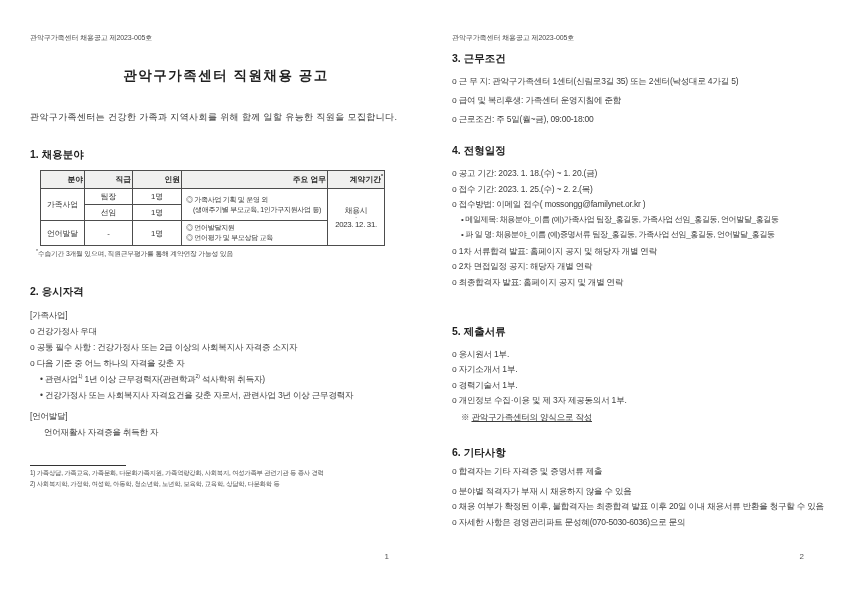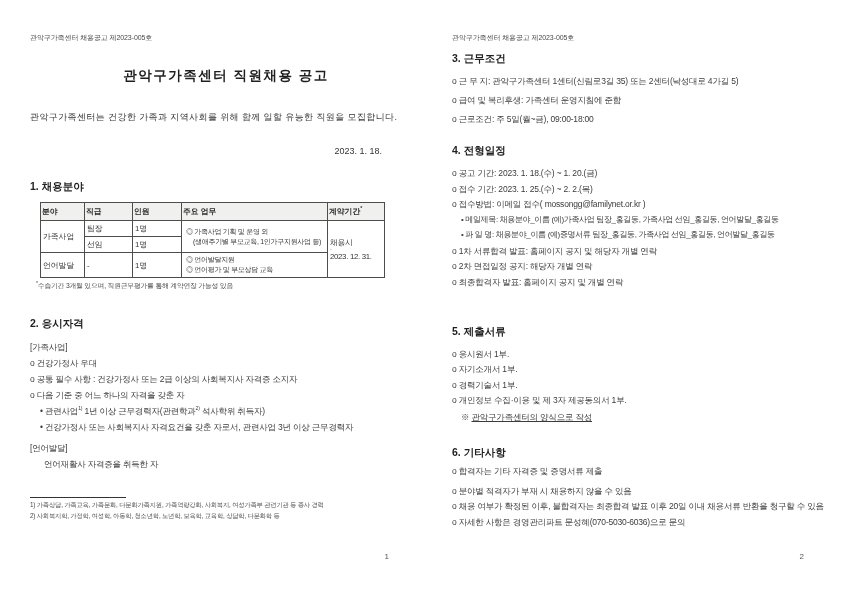--- a/index.html
+++ b/index.html
@@ -23,23 +23,23 @@
   #page1 .h-qual   { margin-top:26px; }
   #page2 .h-work   { margin-top:9px; }
   #page2 .h-sched  { margin-top:20px; }
   #page2 .h-docs   { margin-top:38px; }
   #page2 .h-etc    { margin-top:24px; }
 
   table.recruit { border-collapse:collapse; margin:8px 0 0 10px; table-layout:fixed; }
   table.recruit th, table.recruit td { border:1px solid #4d4d4d; }
   table.recruit th {
     background:#f0f0ef; font-size:7.8px; font-weight:bold; color:#2a2a2a;
-    padding:3px 1px; text-align:left; white-space:nowrap;
+    padding:3px 1px; text-align:right; white-space:nowrap;
   }
-  table.recruit td { font-size:7.8px; color:#333; padding:2px 2px; text-align:left; white-space:nowrap; }
+  table.recruit td { font-size:7.8px; color:#333; padding:2px 2px; text-align:center; white-space:nowrap; }
   table.recruit td.duty { text-align:left; padding-left:4px; font-size:7px; letter-spacing:-0.3px; line-height:10px; }
   .duty-cont { padding-left:7px; display:block; }
   td.contract { font-size:7.4px; line-height:9px; letter-spacing:-0.3px; }
   .contract-dash { display:block; font-size:5.5px; color:#888; line-height:5px; }
   sup.fn { font-size:5.2px; vertical-align:super; line-height:0; }
 
   .tbl-fn { margin:3px 0 0 6px; font-size:6.8px; color:#444; letter-spacing:-0.2px; white-space:nowrap; }
 
   .sec .ln { font-size:8.5px; color:#3b3b3b; letter-spacing:-0.2px; white-space:nowrap; line-height:10px; }
   .qual .ln { margin-top:6px; }
@@ -63,21 +63,20 @@
   #page1 .pnum { right:33px; }
   #page2 .pnum { right:20px; }
 </style>
 </head>
 <body>
 
 <div class="page" id="page1">
   <div class="doc-num">관악구가족센터 채용공고 제2023-005호</div>
   <div class="title">관악구가족센터 직원채용 공고</div>
   <div class="intro">관악구가족센터는 건강한 가족과 지역사회를 위해 함께 일할 유능한 직원을 모집합니다.</div>
-  <div class="date">2023. 1. 18.</div>
 
   <div class="sec-h h-recruit">1. 채용분야</div>
 
   <table class="recruit">
     <colgroup>
       <col style="width:44px">
         <col style="width:48px">
         <col style="width:49px">
         <col style="width:146px">
         <col style="width:57px">

